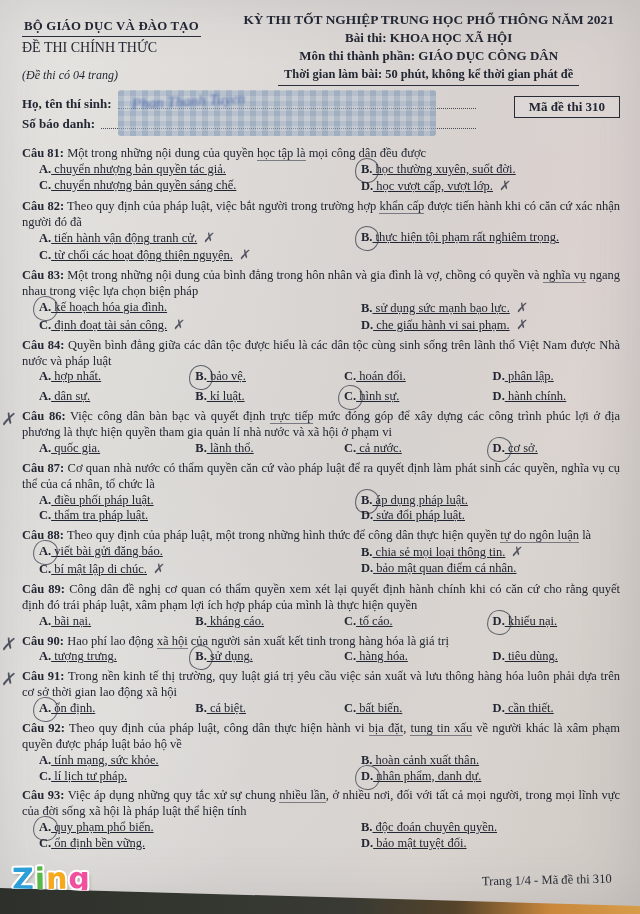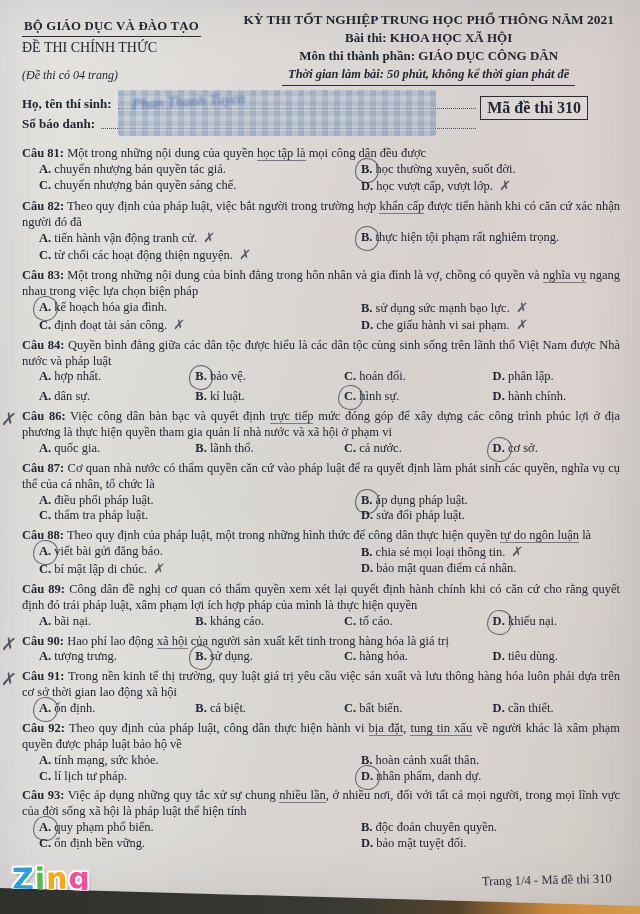--- a/index.html
+++ b/index.html
@@ -22,47 +22,47 @@
   
   .header { display:flex; }
   .header-left { width:36%; text-align:left; padding-top:4px; }
   .ministry { font-weight:bold; font-size:12.8px; display:inline-block; border-bottom:1.2px solid #2a2e3a; padding:0 2px 2px; letter-spacing:.2px; }
   .exam-type { font-weight:normal; font-size:14px; margin-top:3px; }
   .pages-note { font-style:italic; font-size:12px; margin-top:12px; }
   .header-right { width:64%; text-align:center; }
   .exam-title { font-weight:bold; font-size:13.4px; }
   .subject-group { font-weight:bold; font-size:13px; margin-top:2px; }
   .subject { font-weight:bold; font-size:13px; margin-top:2px; }
-  .duration { font-weight:bold; font-style:italic; font-size:12.4px; margin-top:2px; display:inline-block; border-bottom:1.3px solid #2a2e3a; padding:0 6px 3px; }
+  .duration { font-weight:bold; font-size:12.4px; margin-top:2px; display:inline-block; border-bottom:1.3px solid #2a2e3a; padding:0 6px 3px; }
   
   .student { display:flex; margin-top:10px; position:relative; }
   .student-lines { flex:1; position:relative; padding-right:140px; }
   .sline { display:flex; align-items:flex-end; font-size:13px; margin-bottom:4px; }
   .sline .lbl { font-weight:bold; white-space:nowrap; }
   .sline .dots { flex:1; border-bottom:1.6px dotted #4a4e58; margin:0 4px 3px 6px; height:12px; }
   .censor {
     position:absolute; left:96px; top:-6px; width:318px; height:46px; border-radius:3px;
     background:
       repeating-linear-gradient(90deg, rgba(122,148,178,.38) 0 6px, rgba(178,192,207,.36) 6px 12px),
       repeating-linear-gradient(0deg, rgba(132,154,184,.40) 0 5px, rgba(192,202,216,.34) 5px 10px);
   }
   .hw-name {
     position:absolute; left:14px; top:3px; font-style:italic; font-size:15px;
     color:#3f5da8; opacity:.8; filter:blur(1.2px); transform:rotate(-3deg); white-space:nowrap;
   }
   .code-box {
-    position:absolute; right:32px; top:0; border:1.8px solid #262b36; padding:2px 6px;
-    font-weight:bold; font-size:16px; background:rgba(255,255,255,.12); white-space:nowrap;
+    position:absolute; right:0; top:0; border:1.8px solid #262b36; padding:2px 14px;
+    font-weight:bold; font-size:13px; background:rgba(255,255,255,.12); white-space:nowrap;
   }
   
   #questions { margin-top:10px; }
   .question { position:relative; margin-bottom:4px; font-size:12.5px; line-height:1.27; }
   .qnum { font-weight:bold; }
   .stem { text-align:justify; }
-  .options { padding-left:17px; display:grid; column-gap:6px; }
+  .options { padding-left:17px; display:grid; column-gap:6px;text-decoration:underline; }
   .options.two  { grid-template-columns:1.22fr 1fr; }
   .options.four { grid-template-columns:1.18fr 1.12fr 1.12fr 1fr; }
   .option { white-space:nowrap; overflow:visible; }
   .okey { font-weight:bold; position:relative; display:inline-block; }
   .okey.circled::after {
     content:""; position:absolute; inset:-4px -7px -5px -6px;
     border:1.6px solid rgba(42,48,64,.72);
     border-radius:48% 55% 50% 52% / 58% 46% 55% 45%;
     transform:rotate(-5deg);
   }

